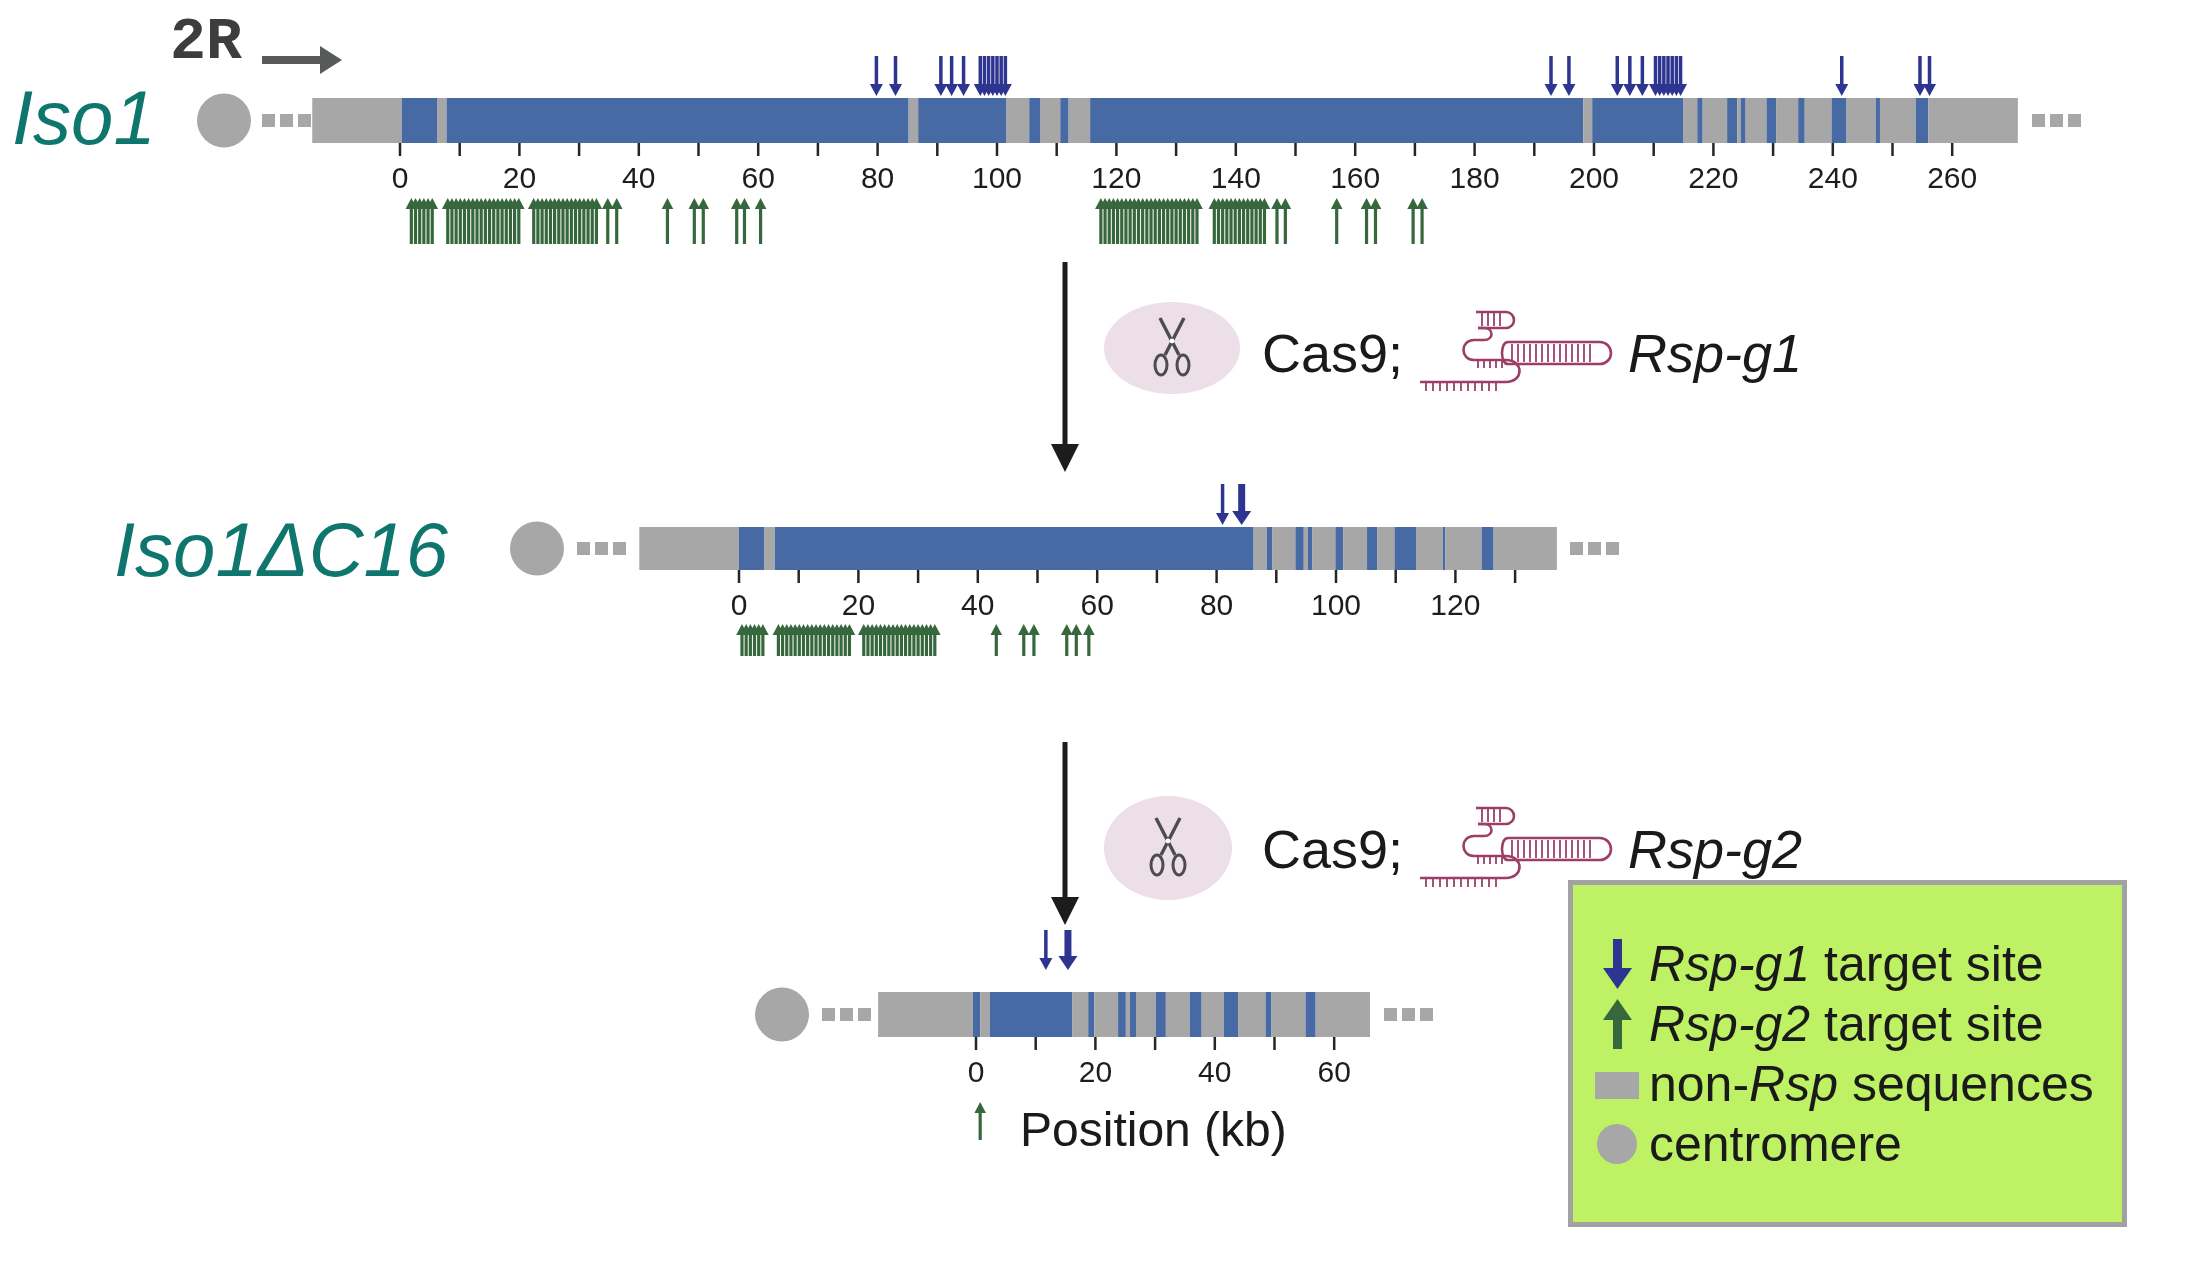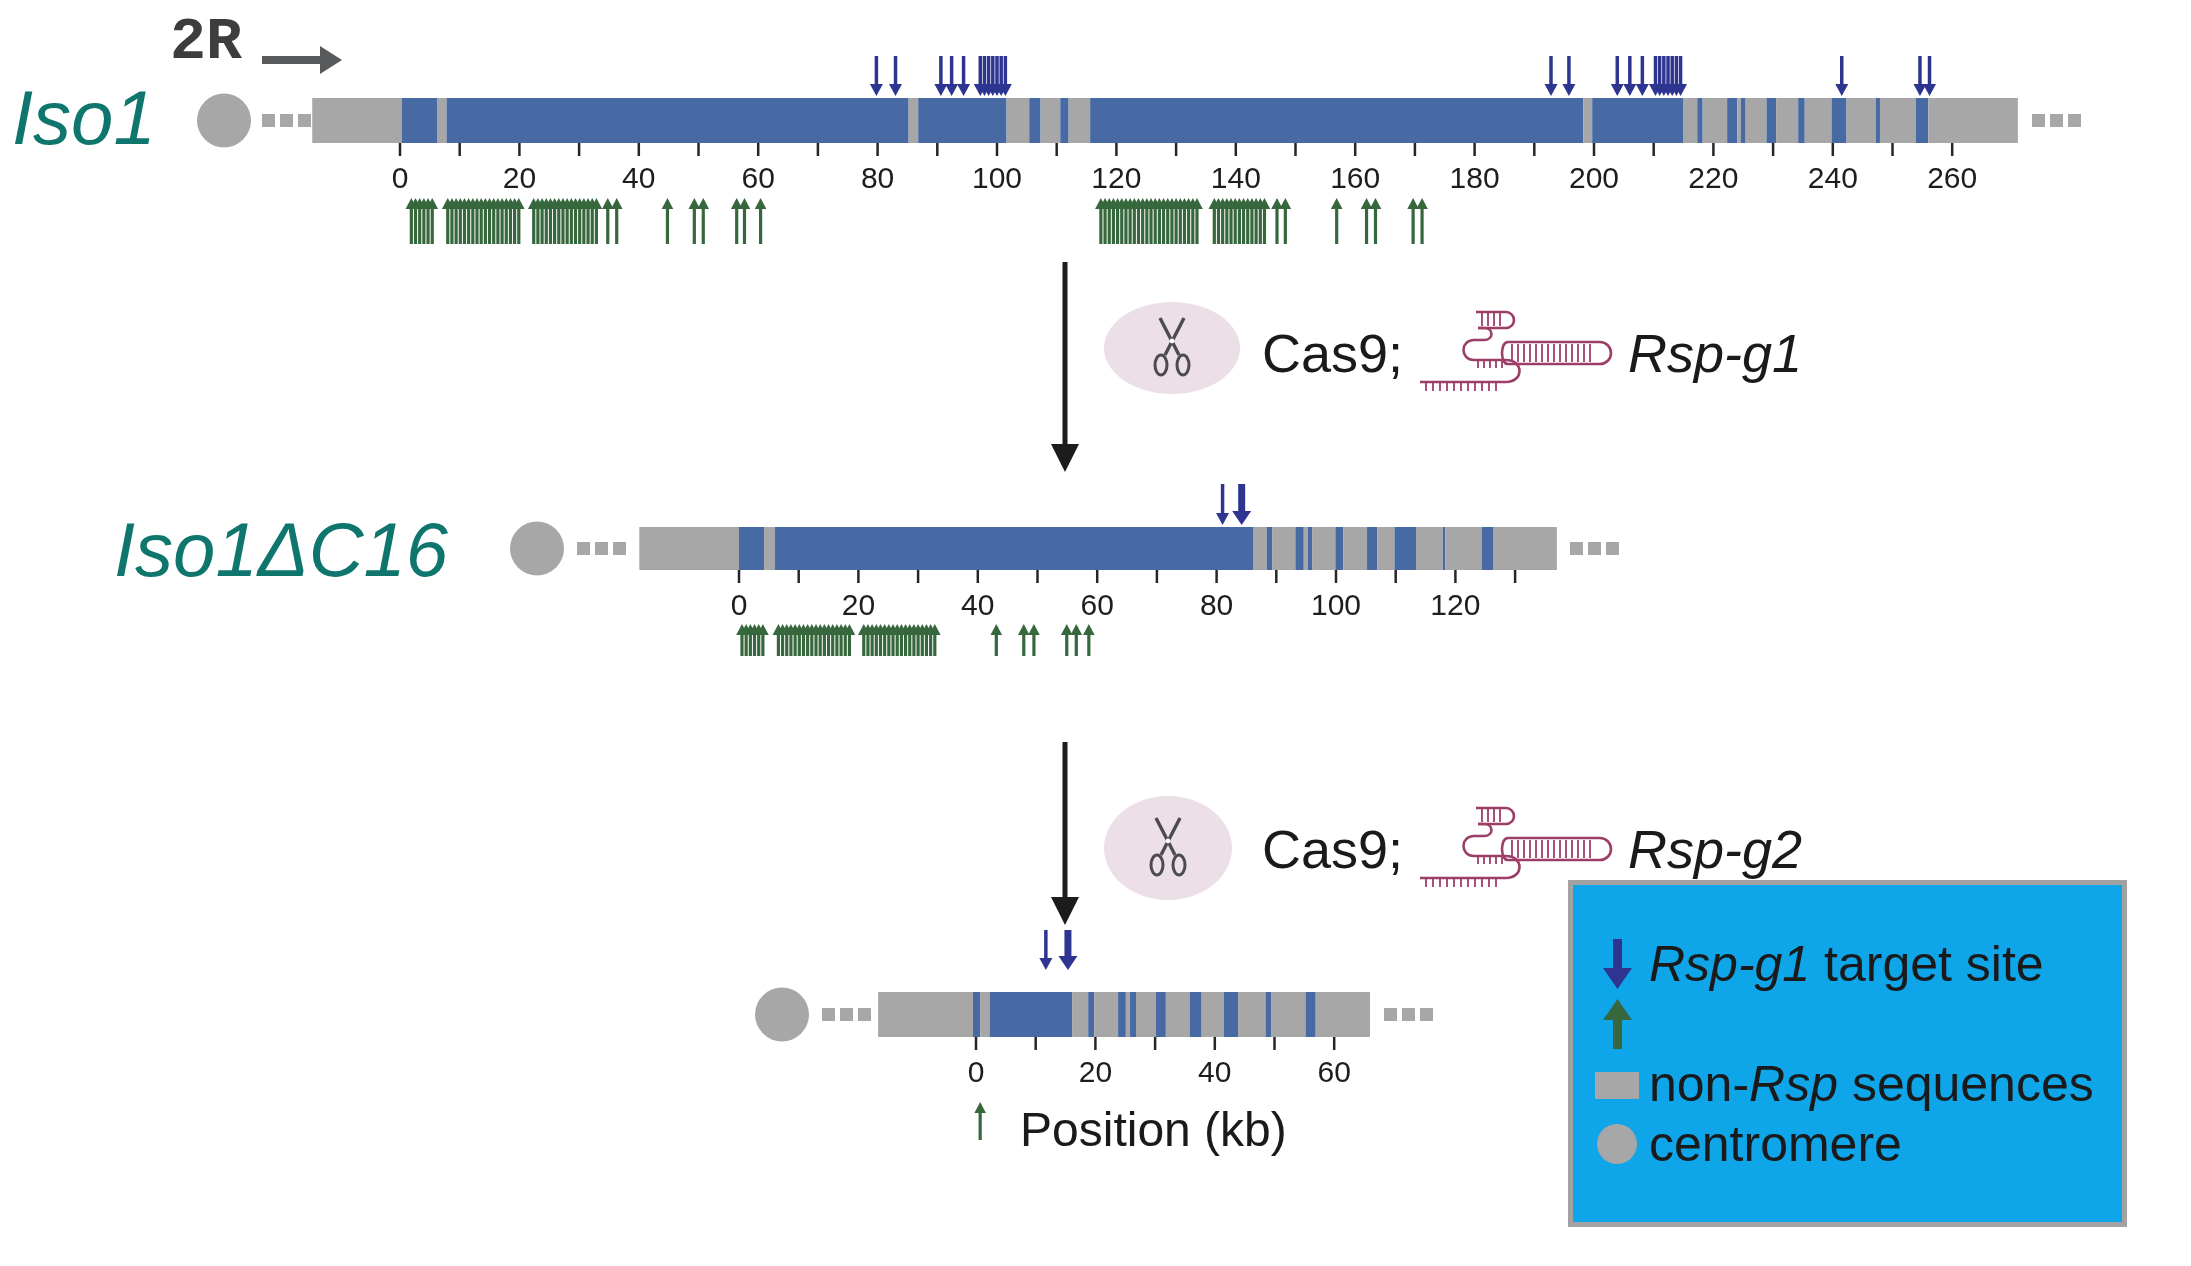--- a/index.html
+++ b/index.html
@@ -6,21 +6,21 @@
   #canvas{position:relative;width:2191px;height:1266px;background:#fff;overflow:hidden;
           font-family:"Liberation Sans", sans-serif;}
   #dg{position:absolute;left:0;top:0;}
   .abs{position:absolute;white-space:nowrap;}
   .trackLabel{font-style:italic;color:#0f766e;line-height:1;}
   .armLabel{font-weight:bold;color:#3d3d3d;font-size:60px;line-height:1;font-family:Liberation Mono, monospace;}
   .casLabel{color:#1a1a1a;font-size:54px;line-height:1;}
   .guideLabel{font-style:italic;color:#1a1a1a;font-size:54px;line-height:1;}
   .posLabel{color:#1a1a1a;font-size:48px;line-height:1;}
   #legend{position:absolute;left:1568px;top:880px;width:559px;height:347px;
-          border:5px solid #a2a2a2;background:#0ea5e9;box-sizing:border-box;
+          border:5px solid #a2a2a2;background:#bef264;box-sizing:border-box;
           display:flex;flex-direction:column;justify-content:center;padding:8px 0 8px 12px;}
   .lg-row{display:flex;align-items:center;height:60px;}
   .lg-icon{width:64px;height:56px;display:flex;align-items:center;justify-content:center;flex:0 0 64px;}
   .lg-text{font-size:50px;color:#1a1a1a;line-height:1;}
   .it{font-style:italic;}
 </style>
 </head>
 <body>
 
 <div id="canvas">
@@ -676,20 +676,21 @@
       </span>
       <span class="lg-text"><span class="it">Rsp-g1</span><span> target site</span></span>
     </div>
     <div class="lg-row">
       <span class="lg-icon">
         <svg width="56" height="56" viewBox="0 0 56 56">
           <rect x="24" y="22" width="9" height="31" style="fill:var(--g2)"></rect>
           <polygon points="14,24 43,24 28.5,3" style="fill:var(--g2)"></polygon>
         </svg>
       </span>
+      <span class="lg-text"><span class="it">Rsp-g2</span><span> target site</span></span>
     </div>
     <div class="lg-row">
       <span class="lg-icon">
         <svg width="56" height="56" viewBox="0 0 56 56">
             <rect x="6" y="16" width="44" height="27" style="fill:var(--gray)"></rect>
           </svg>
       </span>
       <span class="lg-text"><span>non-</span><span class="it">Rsp</span><span> sequences</span></span>
     </div>
     <div class="lg-row">

